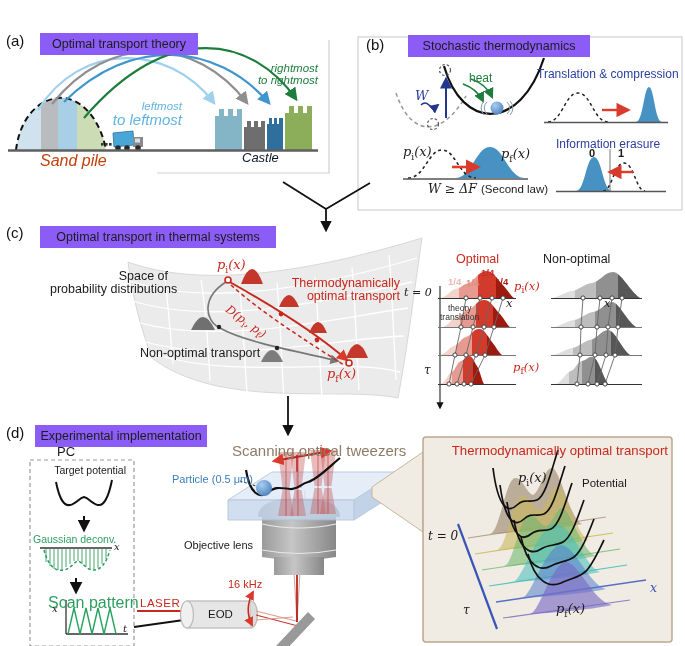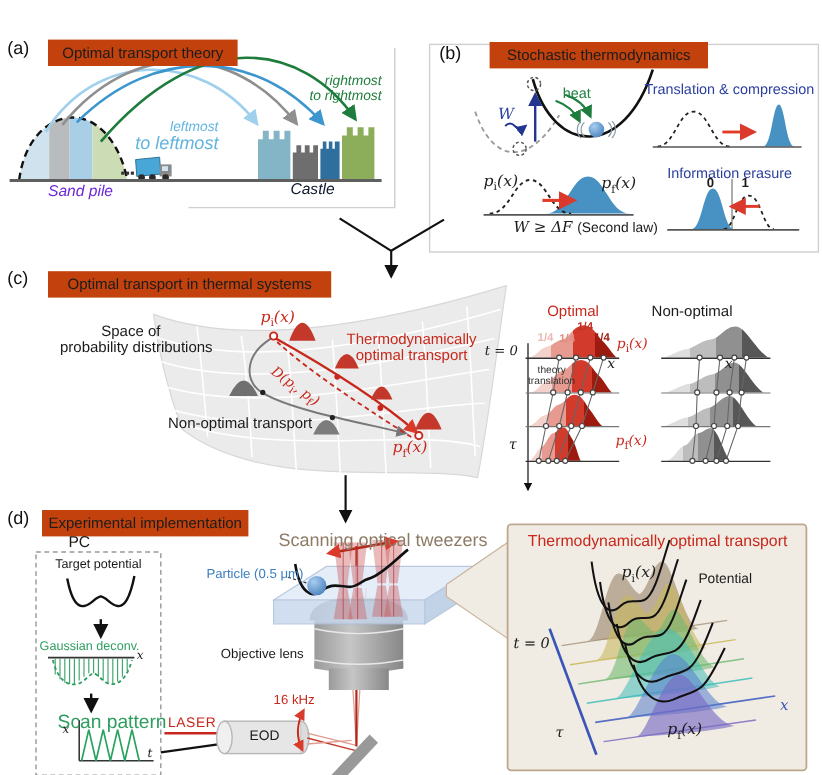--- a/index.html
+++ b/index.html
@@ -1,30 +1,30 @@
 <!DOCTYPE html>
 <html><head>
 <meta charset="utf-8">
 <style>
   html,body{margin:0;padding:0;background:#fff;}
   #fig{position:relative;width:685px;height:646px;background:#fff;overflow:hidden;
        font-family:"Liberation Sans",sans-serif;color:#1a1a1a;}
   #bg{position:absolute;left:0;top:0;}
   .t{position:absolute;white-space:nowrap;line-height:1.12;}
   .panel-label{font-size:15px;color:#111;}
-  .ptitle{background:#c2410c;text-align:center;font-size:12.5px;color:#1c1c1c;
+  .ptitle{background:#8b5cf6;text-align:center;font-size:12.5px;color:#1c1c1c;
           display:flex;align-items:center;justify-content:center;height:22px;}
   .math{font-family:"DejaVu Serif","Liberation Serif",serif;font-style:italic;font-size:13px;}
   .math sub{font-size:9px;font-style:normal;}
   .small-math{font-size:11.5px;}
   .red{color:#c8281c;}
   .green{color:#1e8040;}
   .navy{color:#2a3f9f;}
   .ital{font-style:italic;}
-  .ctr{text-align:center;}
+  .ctr{text-align:right;}
   .rt{text-align:right;}
 </style>
 </head>
 <body>
 
 <div id="fig">
 
 <svg id="bg" width="685" height="646" viewBox="0 0 685 646">
   <defs>
     <marker id="mBlack" viewBox="0 0 10 10" refX="8" refY="5" markerWidth="6.5" markerHeight="6.5" orient="auto-start-reverse">
@@ -389,21 +389,21 @@
     </g>
   </g>
 </svg>
 
 <div class="t panel-label" style="left:6px;top:33px">(a)</div>
 <div class="t ptitle" style="left:40px;top:33px;width:158px">Optimal transport theory</div>
 <div class="t ital rt" style="left:230px;top:62px;width:88px;font-size:11.5px;color:#1e7d3c">rightmost</div>
 <div class="t ital rt" style="left:220px;top:74px;width:98px;font-size:11.5px;color:#1e7d3c">to rightmost</div>
 <div class="t ital rt" style="left:112px;top:100px;width:70px;font-size:11.5px;color:#62b4e0">leftmost</div>
 <div class="t ital rt" style="left:112px;top:112px;width:70px;font-size:15px;color:#62b4e0">to leftmost</div>
-<div class="t ital" style="left:40px;top:152px;font-size:13px;color:#6d28d9">Sand pile</div>
+<div class="t ital" style="left:40px;top:152px;font-size:16px;color:#c2410c">Sand pile</div>
 <div class="t ital" style="left:242px;top:151px;font-size:13px;color:#0f172a">Castle</div>
 
 <div class="t panel-label" style="left:366px;top:37px">(b)</div>
 <div class="t ptitle" style="left:408px;top:35px;width:182px">Stochastic thermodynamics</div>
 <div class="t green" style="left:469px;top:72px;font-size:12px">heat</div>
 <div class="t math navy" style="left:415px;top:89px">W</div>
 <div class="t math" style="left:403px;top:145px"><i>p</i><sub>i</sub><span>(x)</span></div>
 <div class="t math" style="left:501px;top:147px"><i>p</i><sub>f</sub><span>(x)</span></div>
 <div class="t math" style="left:428px;top:182px;font-size:12.5px"><i>W</i>&nbsp;<span>≥</span>&nbsp;<i>ΔF</i>&nbsp;<span style="font-family:'Liberation Sans',sans-serif;font-style:normal;font-size:11.5px">(Second law)</span></div>
 <div class="t navy" style="left:537px;top:68px;font-size:12px">Translation &amp; compression</div>

